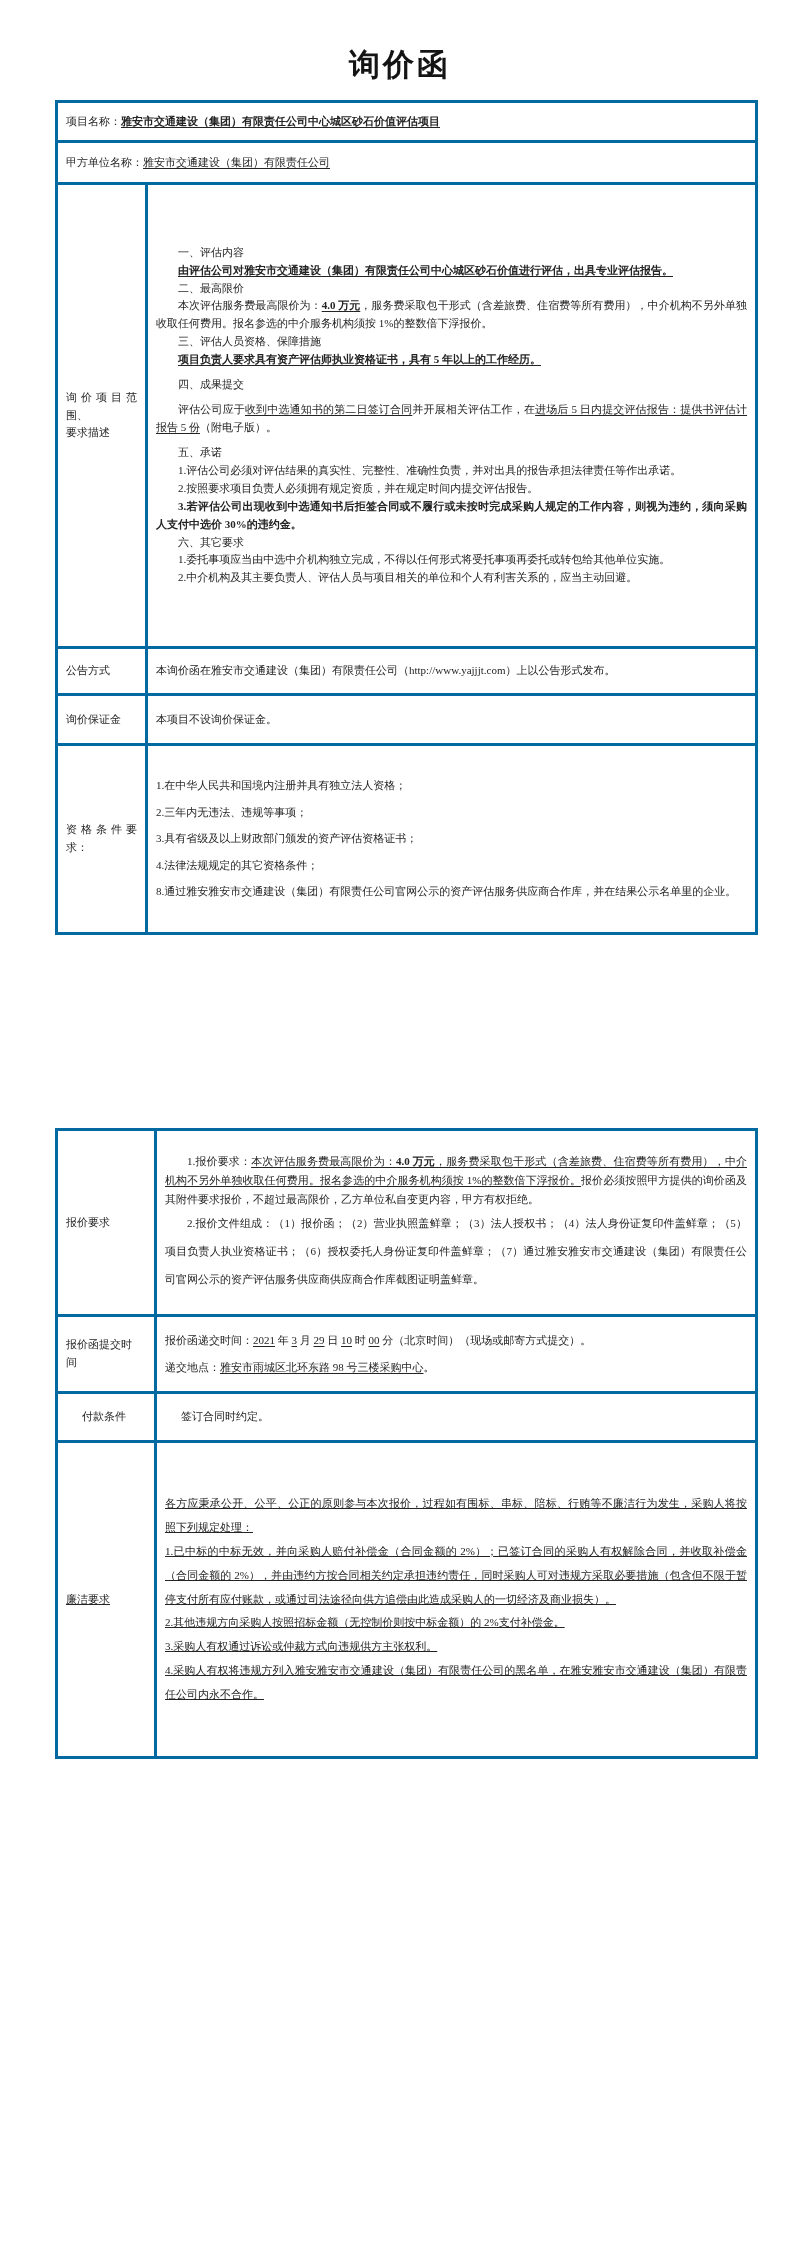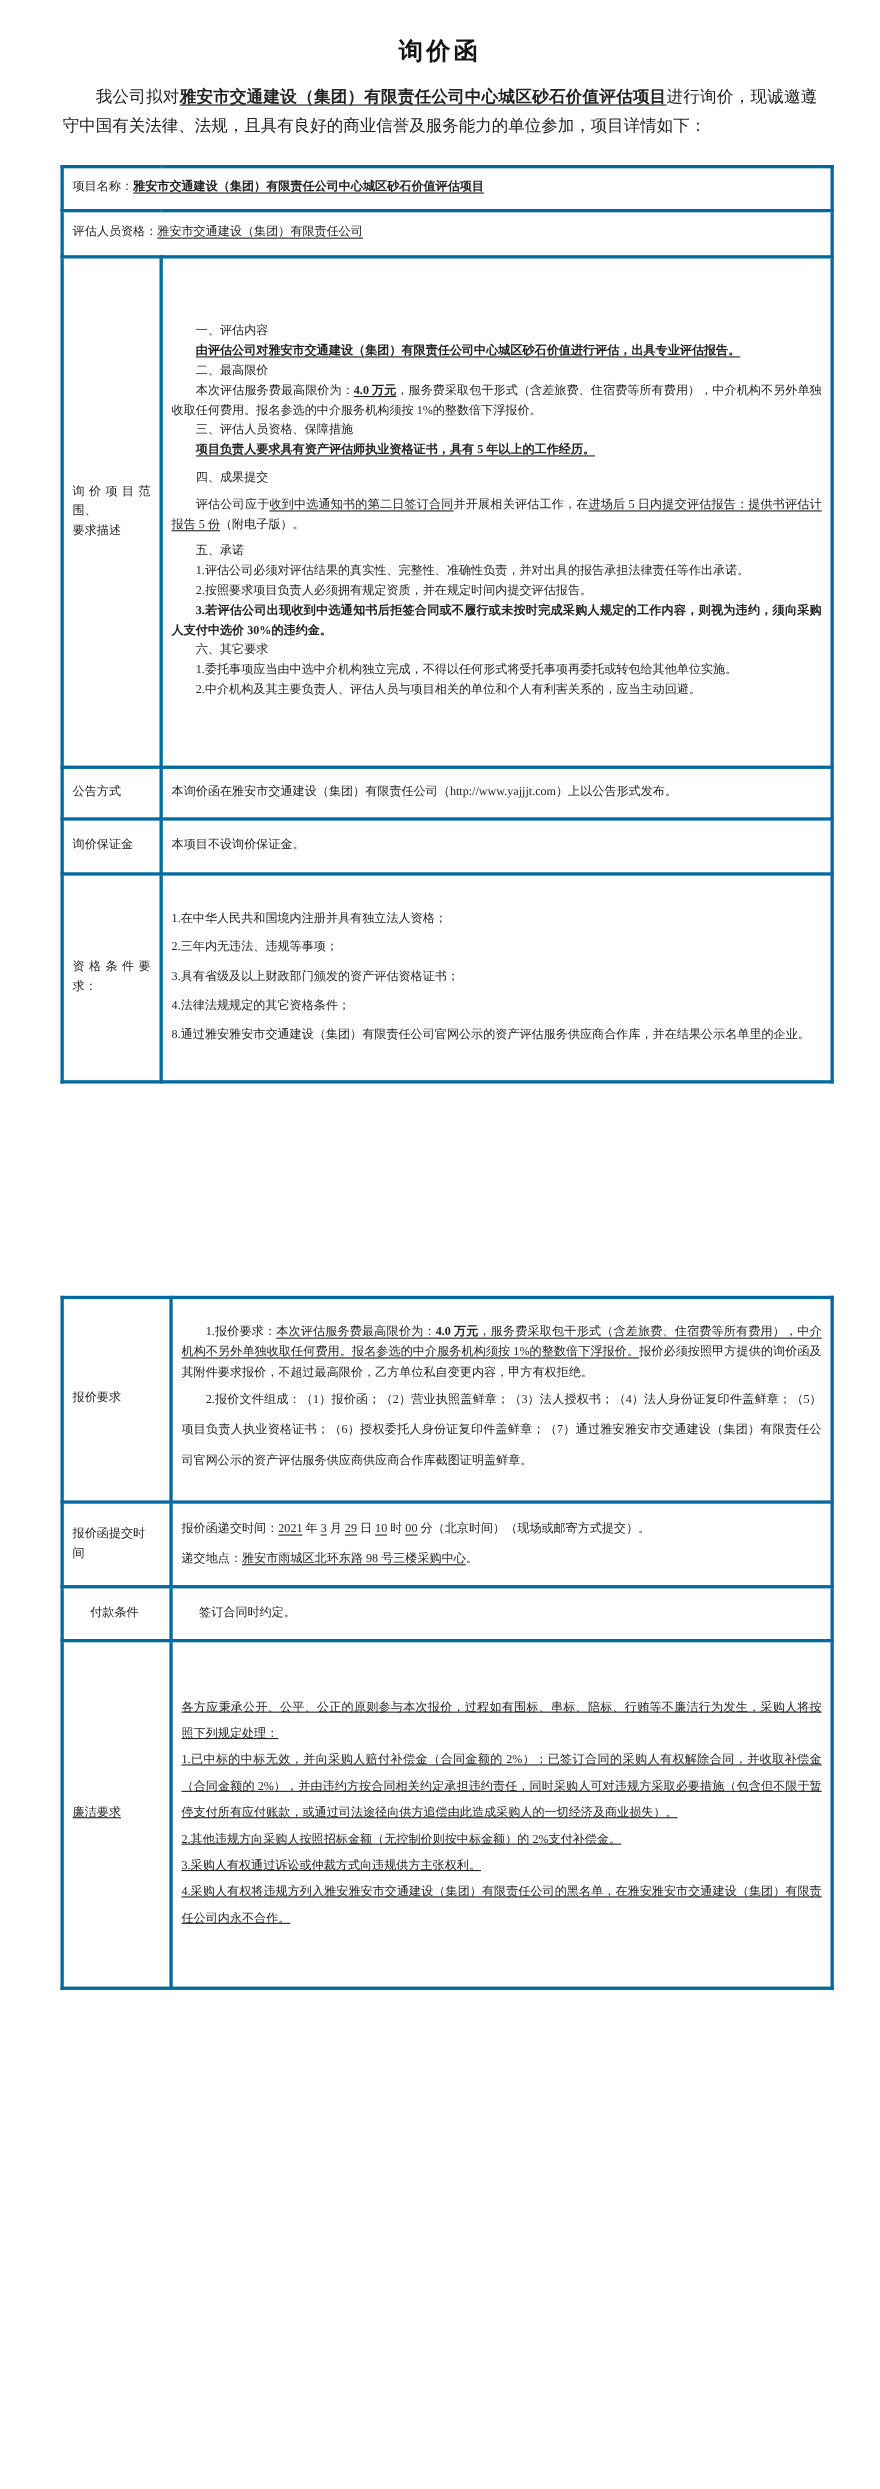--- a/index.html
+++ b/index.html
@@ -4,22 +4,22 @@
 <style>
   html,body{margin:0;padding:0;background:#ffffff;}
   body{
     width:800px;height:2263px;overflow:hidden;
     font-family:"Liberation Serif","DejaVu Serif",serif;
     color:#1d1d1d;
   }
   .page{position:relative;width:800px;height:2263px;background:#fff;}
 
   .doc-title{
-    margin:32px 0 14px 0;text-align:center;
-    font-size:22px;font-weight:bold;letter-spacing:3px;color:#141414;
+    margin:44px 0 14px 0;text-align:center;
+    font-size:31px;font-weight:bold;letter-spacing:3px;color:#141414;
   }
   .intro{
     margin:0 57px 21px 57px;font-size:15px;line-height:1.75;
     text-align:justify;text-indent:2em;color:#222;
   }
   .b{font-weight:bold;}
   .u{text-decoration:underline;text-underline-offset:2px;}
   .bu{font-weight:bold;text-decoration:underline;text-underline-offset:2px;}
 
   table.doc{
@@ -67,35 +67,34 @@
 
   .singleline{text-align:left;}
 </style>
 </head>
 <body>
 
 <div class="page">
 
   <h1 class="doc-title">询价函</h1>
 
-  <p class="intro"><span>我公司拟对</span><span class="bu">雅安市交通建设（集团）有限责任公司中心城区砂石价值评估项目</span><span>进行询价，现诚邀遵守中国有关法律、法规，且具有良好的商业信誉及服务能力的单位参加，项目详情如下：</span></p>
 
   <table class="doc t1">
     <colgroup>
         <col style="width:90px">
         <col style="width:333px">
         <col style="width:130px">
         <col style="width:147px">
       </colgroup>
     <tbody>
       <tr class="r1">
         <td colspan="4" class="singleline"><span>项目名称：</span><span class="bu">雅安市交通建设（集团）有限责任公司中心城区砂石价值评估项目</span></td>
       </tr>
       <tr class="r2">
-        <td colspan="4" class="singleline"><span>评估人员资格：</span><span class="u">雅安市交通建设（集团）有限责任公司</span></td>
+        <td colspan="4" class="singleline"><span>甲方单位名称：</span><span class="u">雅安市交通建设（集团）有限责任公司</span></td>
       </tr>
       <tr class="r4">
         <td class="lbl small-lbl">
           <span class="lbl-line">询价项目范围、</span>
           <span class="lbl-line">要求描述</span>
         </td>
         <td colspan="3" class="scope">
           <p>一、评估内容</p>
           <p><span class="bu">由评估公司对雅安市交通建设（集团）有限责任公司中心城区砂石价值进行评估，出具专业评估报告。</span></p>
           <p>二、最高限价</p>

